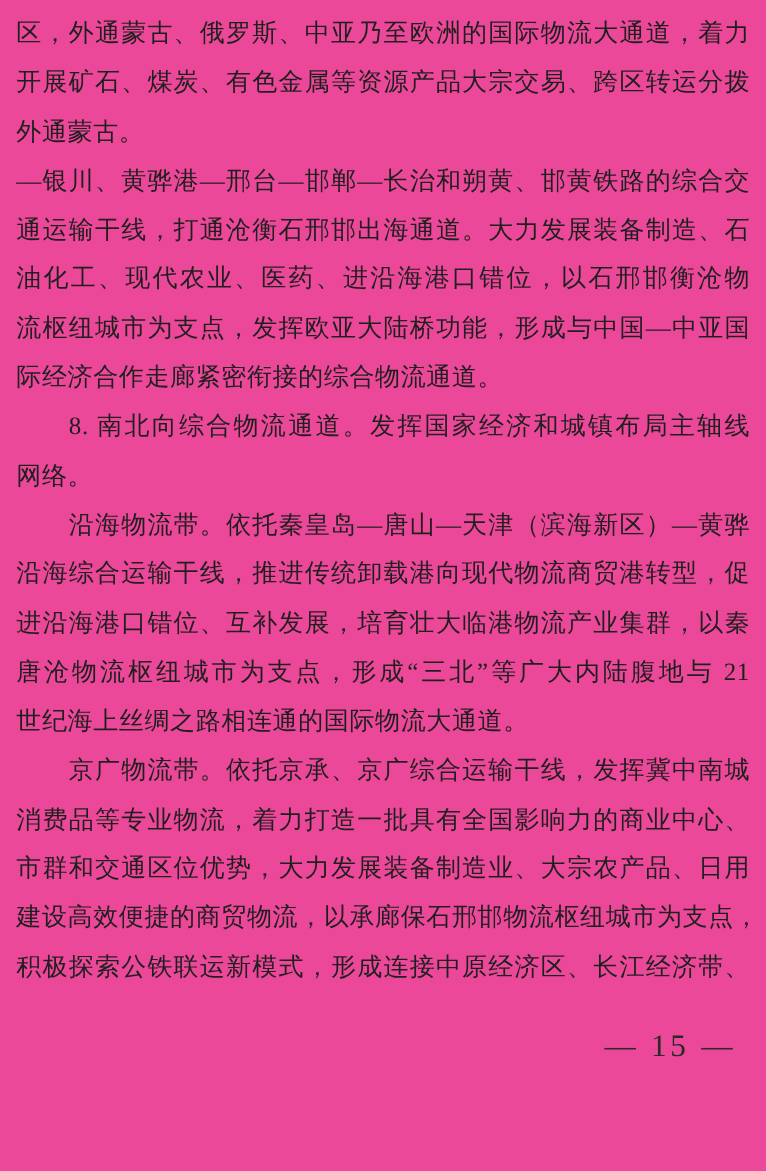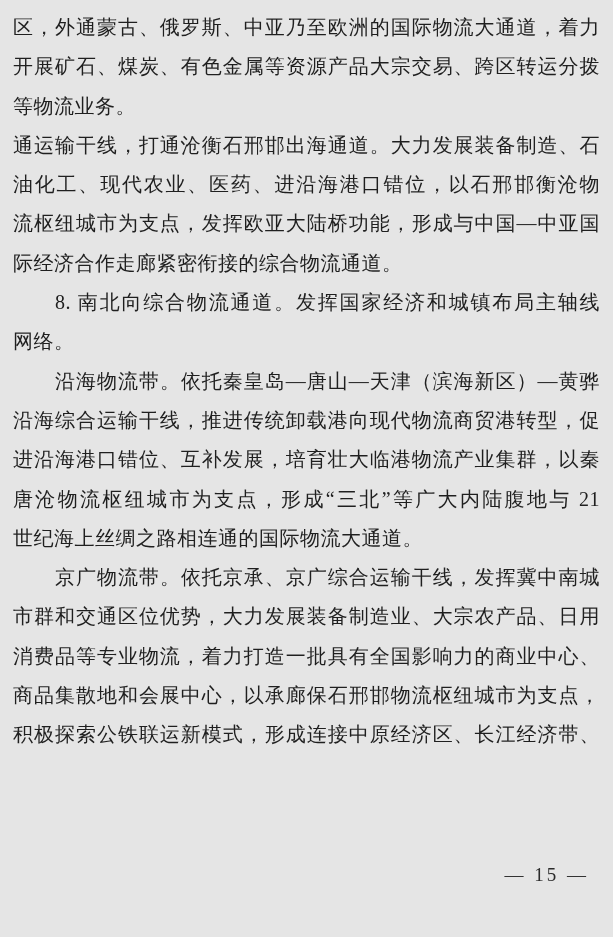--- a/index.html
+++ b/index.html
@@ -9,21 +9,21 @@
   body {
     width: 613px;
     height: 937px;
     background: #ffffff;
     font-family: "Liberation Serif", "DejaVu Serif", serif;
   }
   .page {
     position: relative;
     width: 613px;
     height: 937px;
-    background: #e5e5e5;
+    background: #ec4899;
     overflow: hidden;
     color: #1f1f1f;
   }
   .doc-body {
     position: absolute;
     left: 13px;
     right: 13px;
     top: 8px;
     font-size: 20px;
     line-height: 39.3px;
@@ -37,46 +37,47 @@
     letter-spacing: 0.5px;
   }
   .line.indent {
     text-indent: 42px;
   }
   .line.end {
     text-align-last: left;
   }
   .footer {
     position: absolute;
-    top: 864px;
+    top: 824px;
     right: 24px;
-    font-size: 19px;
+    font-size: 25px;
     letter-spacing: 3px;
     color: #2a2a2a;
   }
 </style>
 </head>
 <body>
 
 <div class="page">
   <div class="doc-body">
       <div class="line">区，外通蒙古、俄罗斯、中亚乃至欧洲的国际物流大通道，着力</div>
       <div class="line">开展矿石、煤炭、有色金属等资源产品大宗交易、跨区转运分拨</div>
-      <div class="line end">等物流业务。</div>
+      <div class="line end">外通蒙古。</div>
+      <div class="line">—银川、黄骅港—邢台—邯郸—长治和朔黄、邯黄铁路的综合交</div>
       <div class="line">通运输干线，打通沧衡石邢邯出海通道。大力发展装备制造、石</div>
       <div class="line">油化工、现代农业、医药、进沿海港口错位，以石邢邯衡沧物</div>
       <div class="line">流枢纽城市为支点，发挥欧亚大陆桥功能，形成与中国—中亚国</div>
       <div class="line end">际经济合作走廊紧密衔接的综合物流通道。</div>
       <div class="line indent">8. 南北向综合物流通道。发挥国家经济和城镇布局主轴线</div>
       <div class="line end">网络。</div>
       <div class="line indent">沿海物流带。依托秦皇岛—唐山—天津（滨海新区）—黄骅</div>
       <div class="line">沿海综合运输干线，推进传统卸载港向现代物流商贸港转型，促</div>
       <div class="line">进沿海港口错位、互补发展，培育壮大临港物流产业集群，以秦</div>
       <div class="line">唐沧物流枢纽城市为支点，形成“三北”等广大内陆腹地与 21</div>
       <div class="line end">世纪海上丝绸之路相连通的国际物流大通道。</div>
       <div class="line indent">京广物流带。依托京承、京广综合运输干线，发挥冀中南城</div>
+      <div class="line">消费品等专业物流，着力打造一批具有全国影响力的商业中心、</div>
       <div class="line">市群和交通区位优势，大力发展装备制造业、大宗农产品、日用</div>
-      <div class="line">消费品等专业物流，着力打造一批具有全国影响力的商业中心、</div>
-      <div class="line">商品集散地和会展中心，以承廊保石邢邯物流枢纽城市为支点，</div>
+      <div class="line">建设高效便捷的商贸物流，以承廊保石邢邯物流枢纽城市为支点，</div>
       <div class="line">积极探索公铁联运新模式，形成连接中原经济区、长江经济带、</div>
     </div>
   <div class="footer">— 15 —</div>
 </div>
 
 </body></html>

